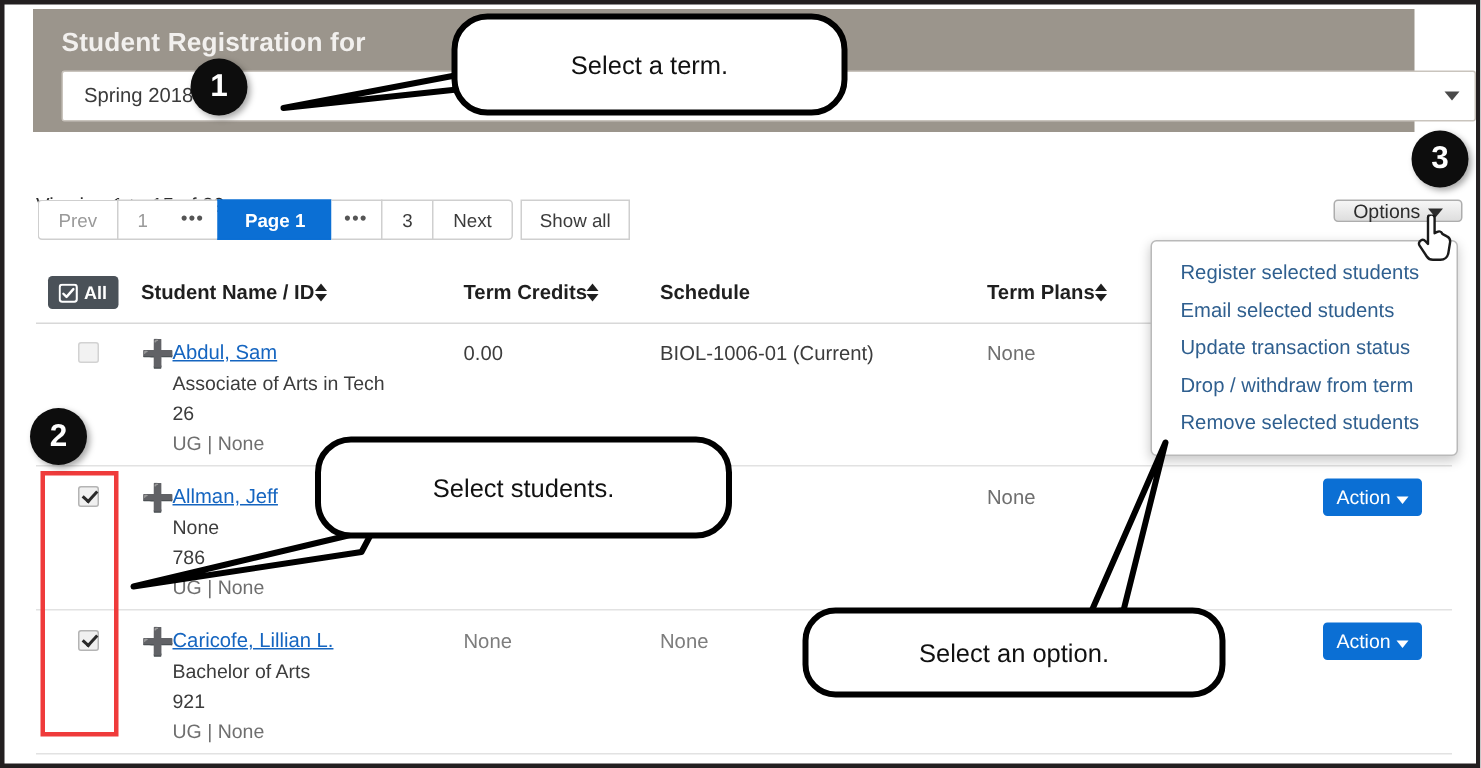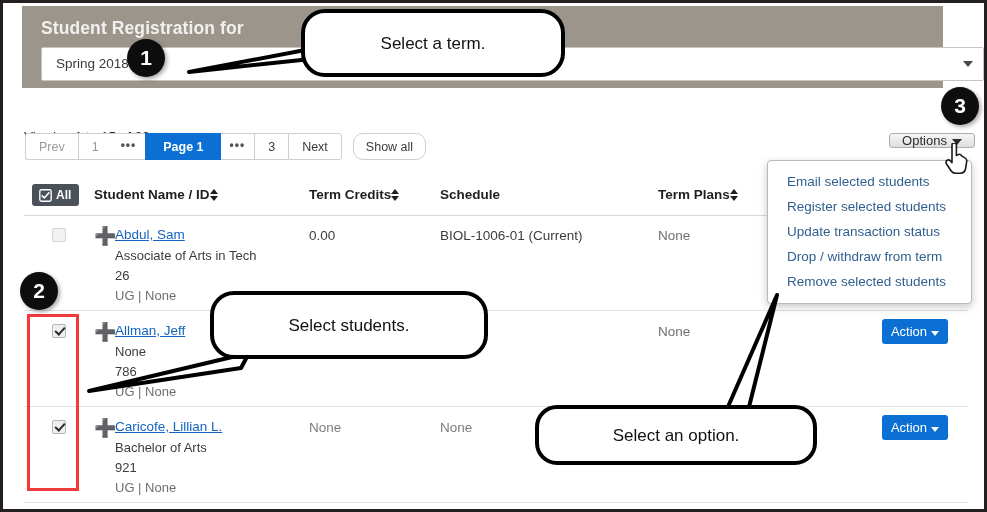--- a/index.html
+++ b/index.html
@@ -113,22 +113,22 @@
   }
   .pg.active {
     background: #0b6fd4;
     border-color: #0b6fd4;
     color: #ffffff;
     font-weight: bold;
     padding: 0 17px;
   }
   .pg.showall {
     border: 1px solid #cfcfcf;
-    border-radius: 10px;
-    margin-left: 11px;
+    border-radius: 0;
+    margin-left: 5px;
     padding: 0 12px;
   }
 
   
   .options-btn {
     position: absolute;
     left: 886px;
     top: 130px;
     width: 86px;
     height: 15px;
@@ -497,22 +497,22 @@
     <div class="cell cell-credits dim">None</div>
     <div class="cell cell-schedule dim">None</div>
     <div class="cell cell-plans"></div>
     <div class="action-btn">
       <span>Action</span>
       <span class="action-caret"></span>
     </div>
   </div>
 
   <div class="dropdown">
+    <div class="dd-item">Register selected students</div>
     <div class="dd-item">Email selected students</div>
-    <div class="dd-item">Register selected students</div>
     <div class="dd-item">Update transaction status</div>
     <div class="dd-item">Drop / withdraw from term</div>
     <div class="dd-item">Remove selected students</div>
   </div>
 
   <div class="red-box"></div>
 
   <svg class="overlay" viewBox="0 0 987 512">
 
     <g>

